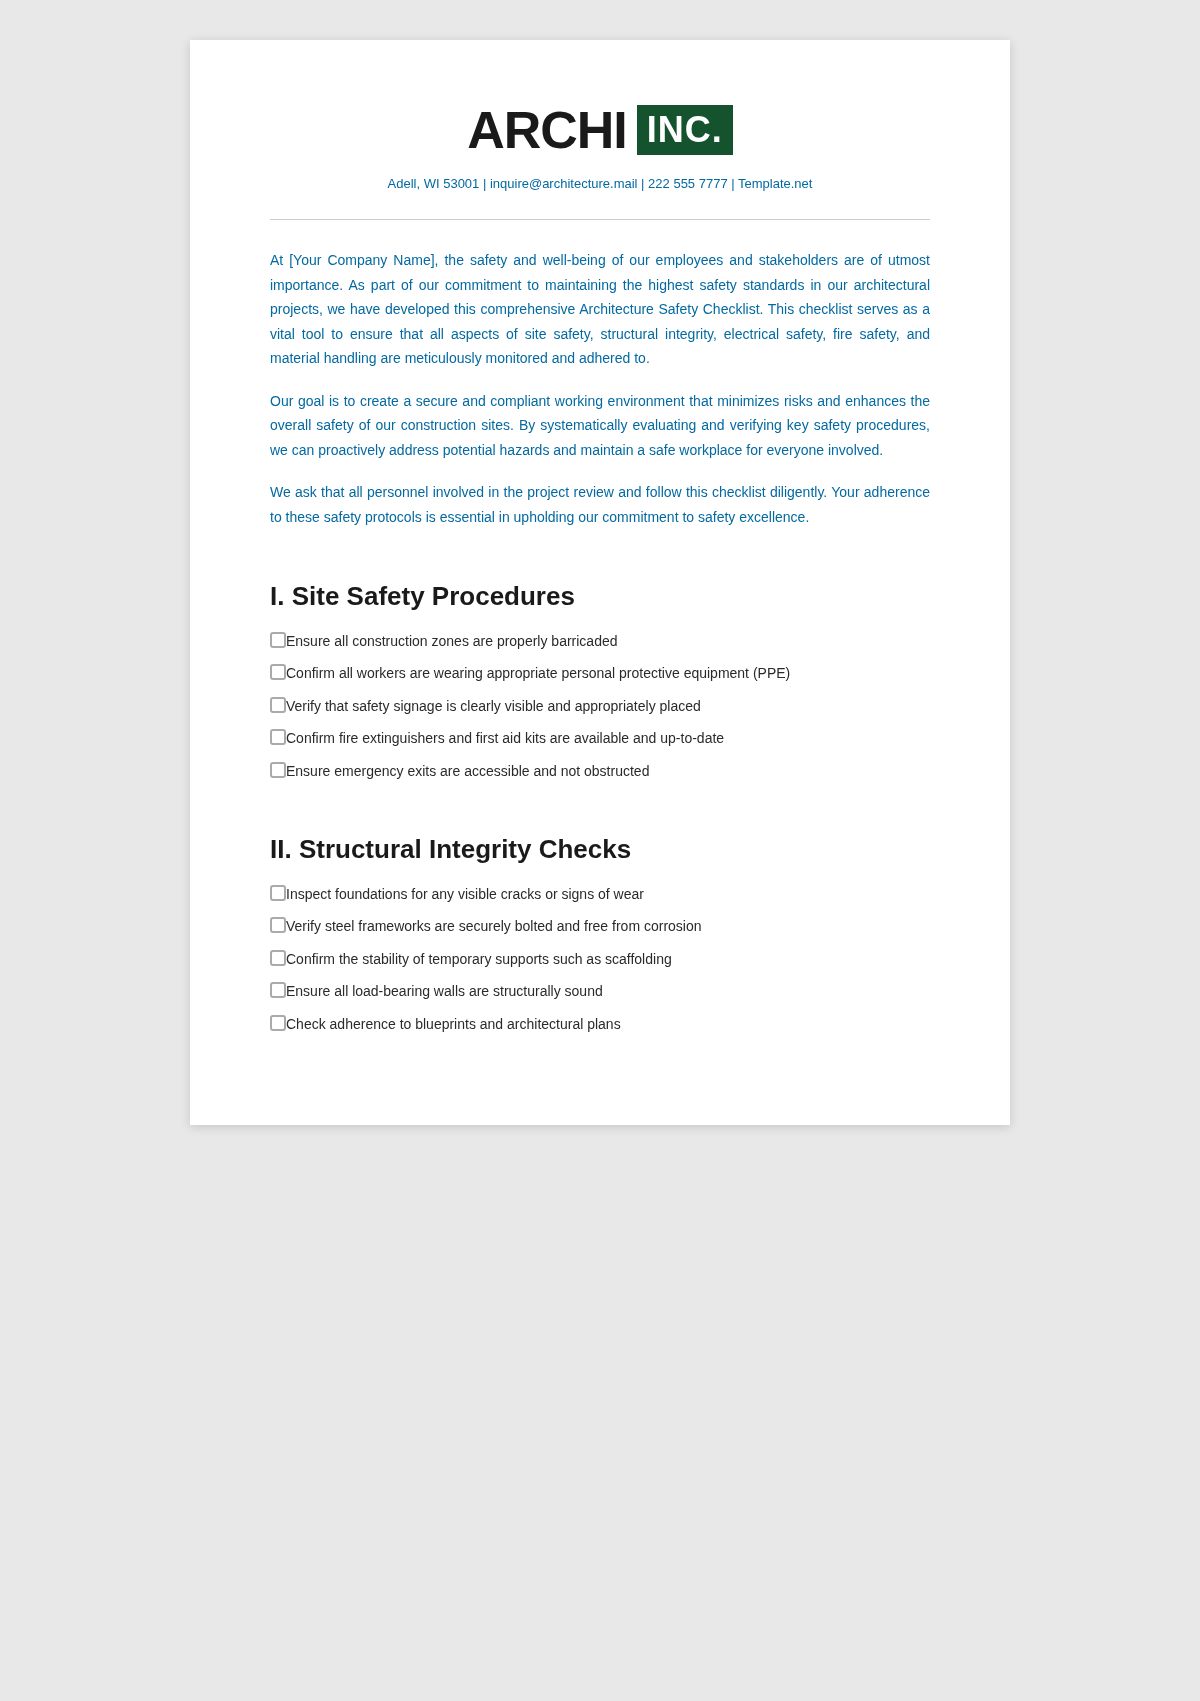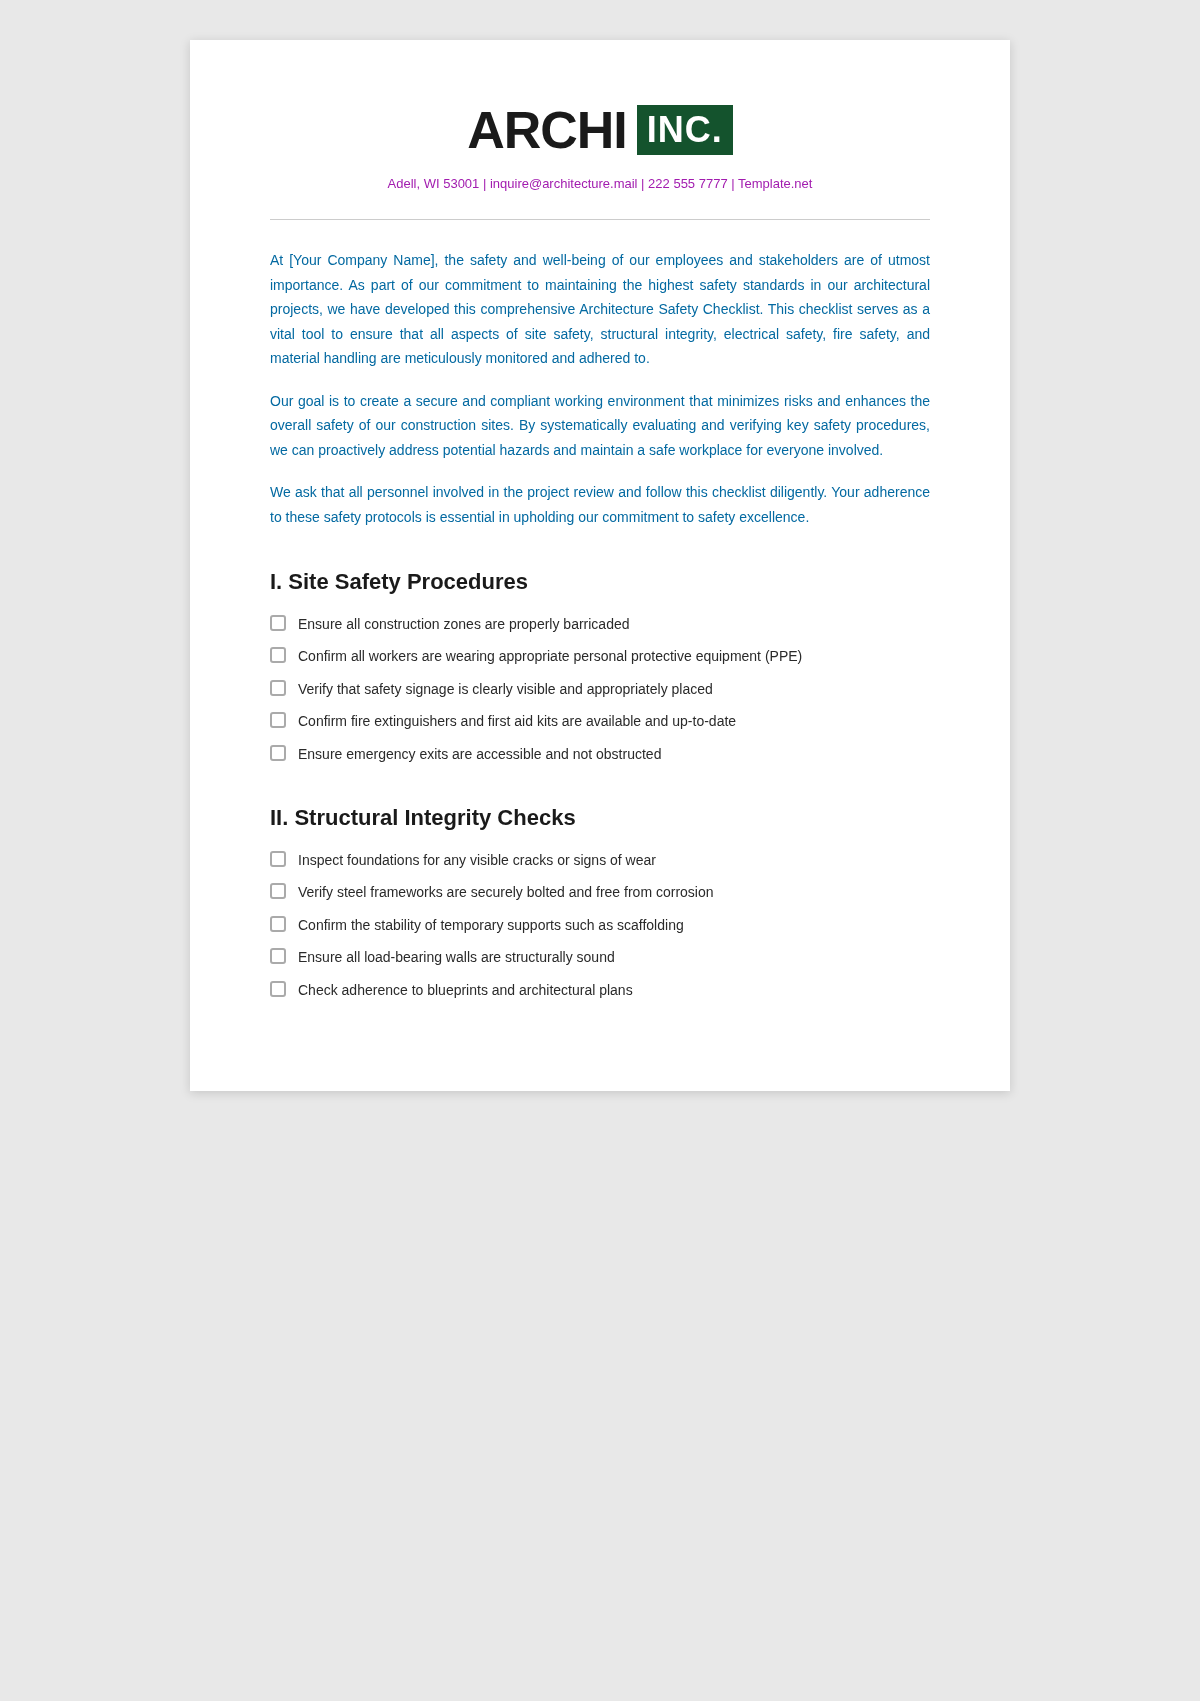--- a/index.html
+++ b/index.html
@@ -53,21 +53,21 @@
       font-size: 36px;
       font-weight: 900;
       padding: 4px 10px;
       margin-left: 10px;
       letter-spacing: 1px;
       font-family: Arial, sans-serif;
     }
 
     .contact-info {
       font-size: 13px;
-      color: #a21caf;
+      color: #0369a1;
     }
 
     
     .divider {
       border: none;
       border-top: 1px solid #cccccc;
       margin: 28px 0;
     }
 
     
@@ -84,38 +84,37 @@
     .intro-text {
       font-size: 14px;
       color: #0369a1;
       line-height: 1.75;
       text-align: justify;
       margin-bottom: 18px;
     }
 
     
     .section-heading {
-      font-size: 22px;
+      font-size: 26px;
       font-weight: 900;
       color: #1a1a1a;
-      margin-top: 40px;
+      margin-top: 52px;
       margin-bottom: 18px;
     }
 
     
     .checklist {
       list-style: none;
       padding: 0;
       margin: 0;
     }
 
     .checklist li {
       display: flex;
       align-items: flex-start;
-      gap: 12px;
       margin-bottom: 10px;
       font-size: 14px;
       color: #2a2a2a;
       line-height: 1.6;
     }
 
     .checkbox-icon {
       flex-shrink: 0;
       width: 16px;
       height: 16px;

